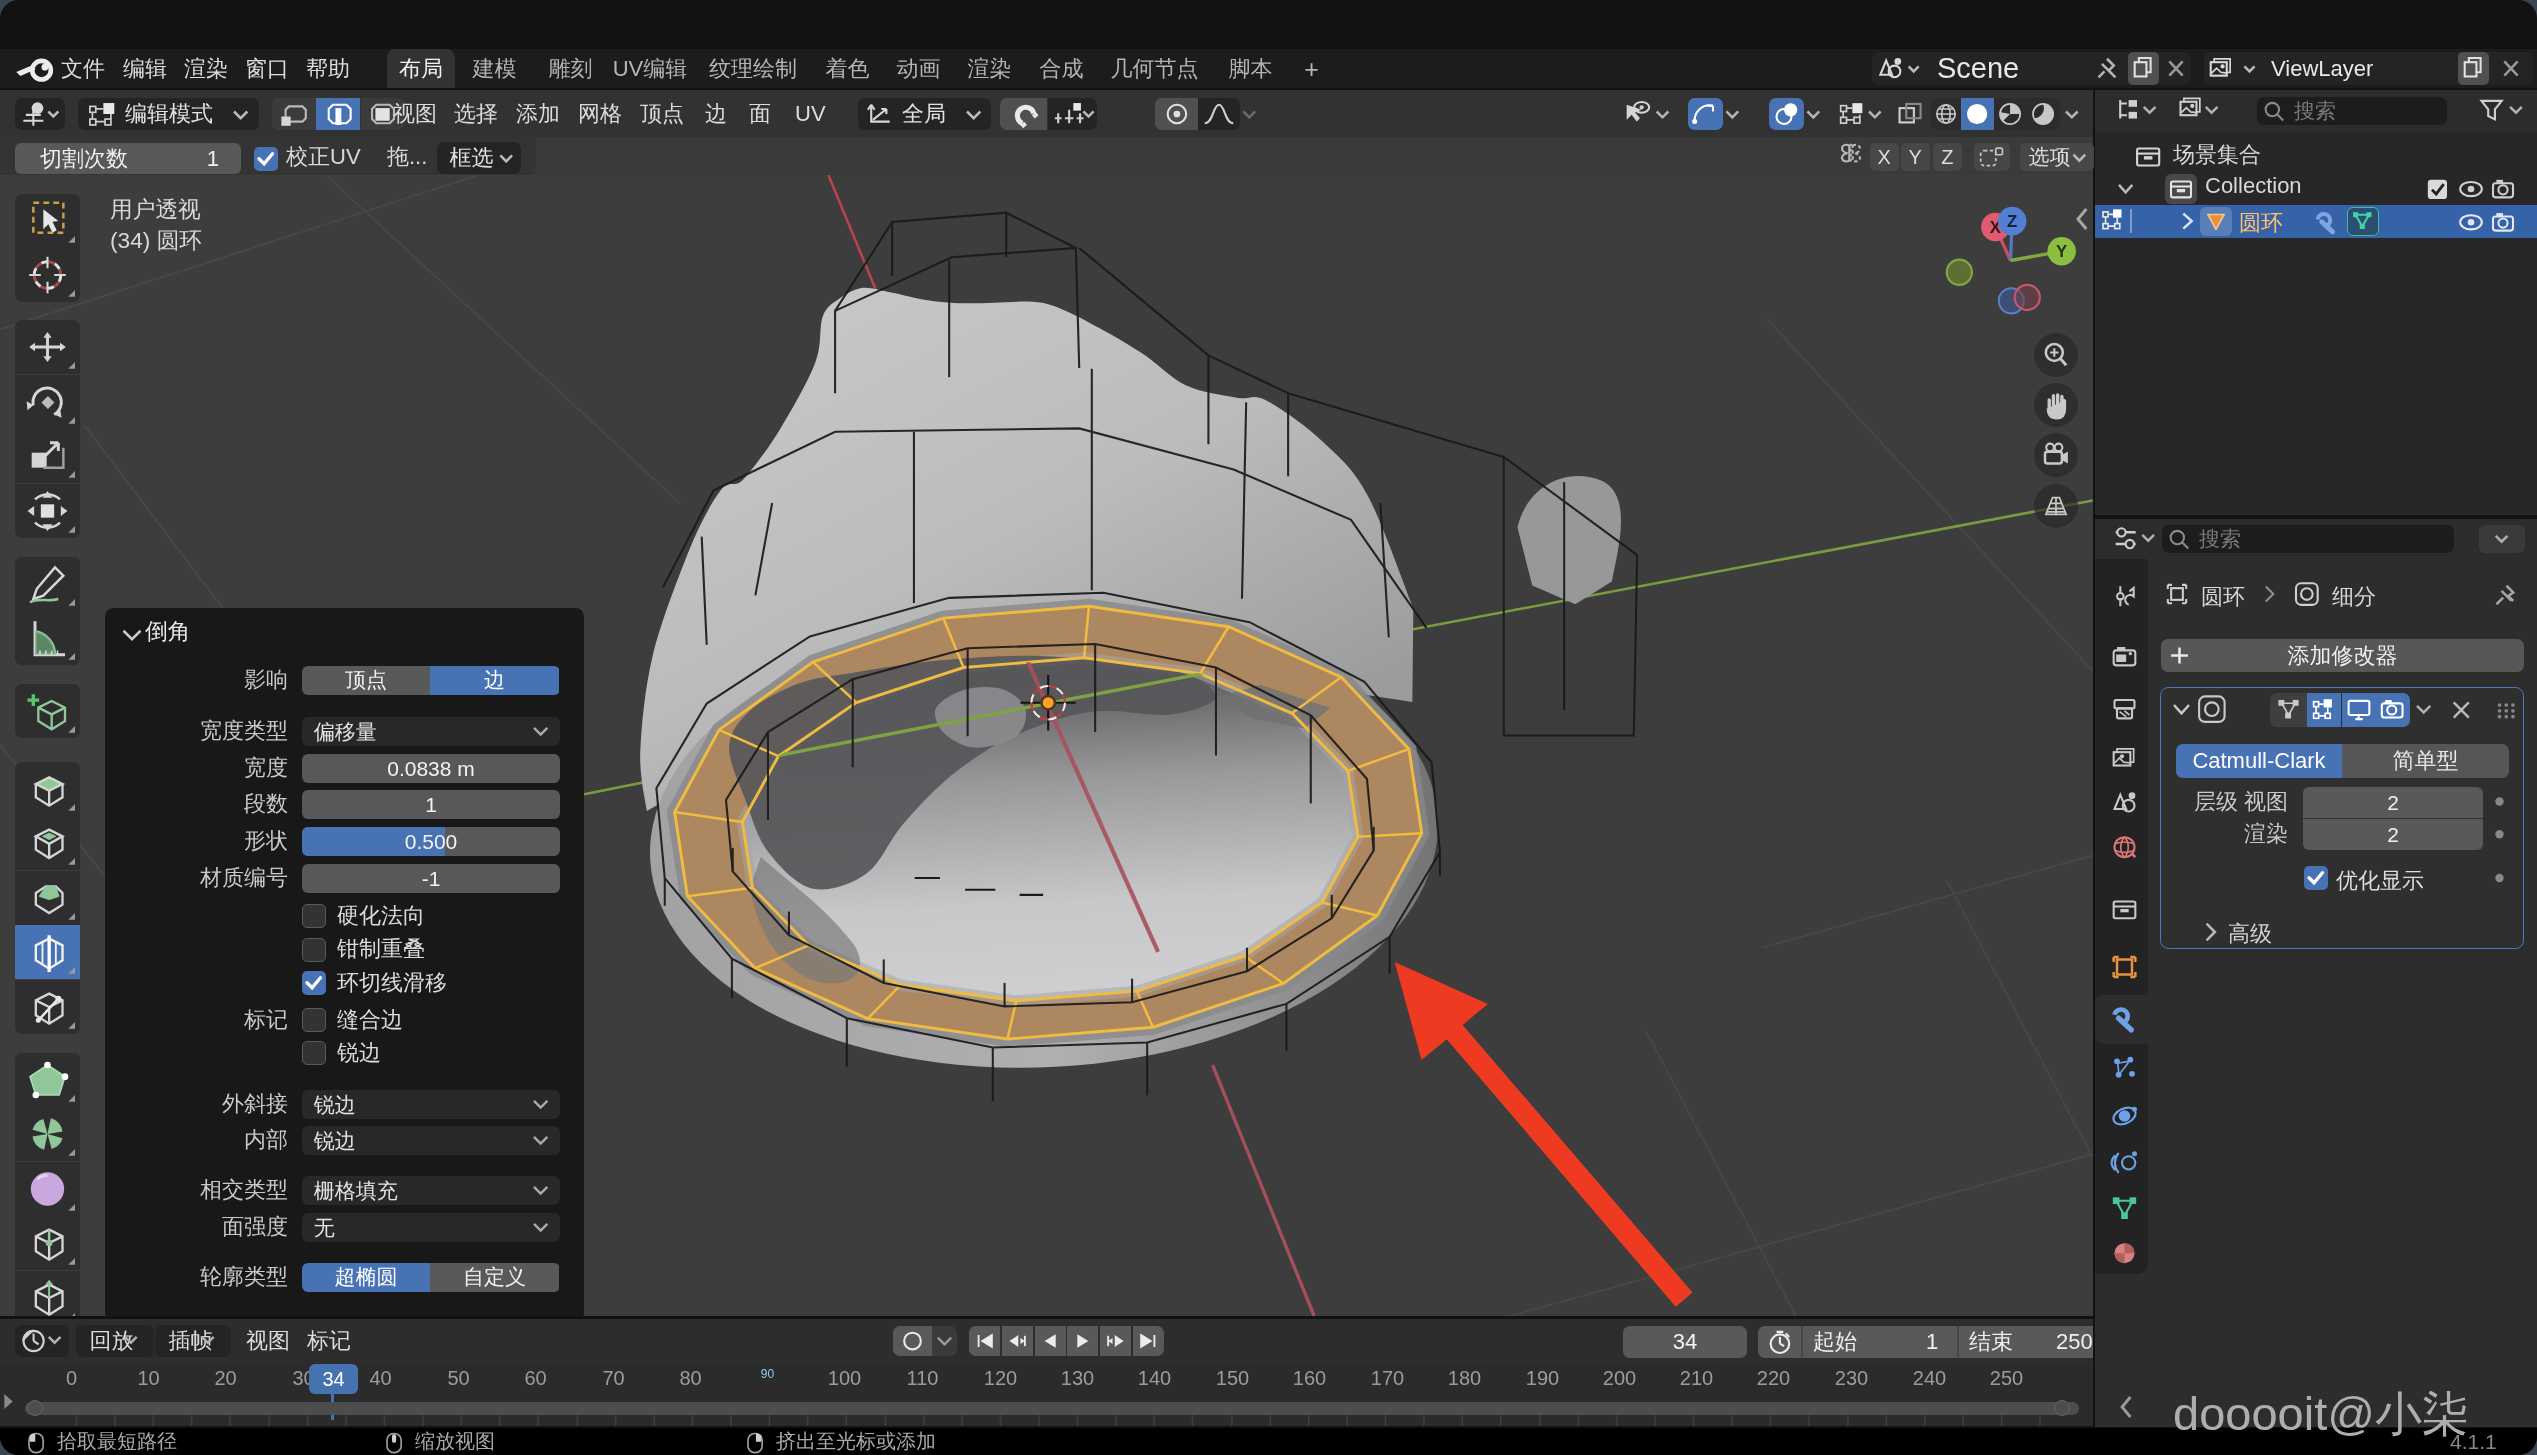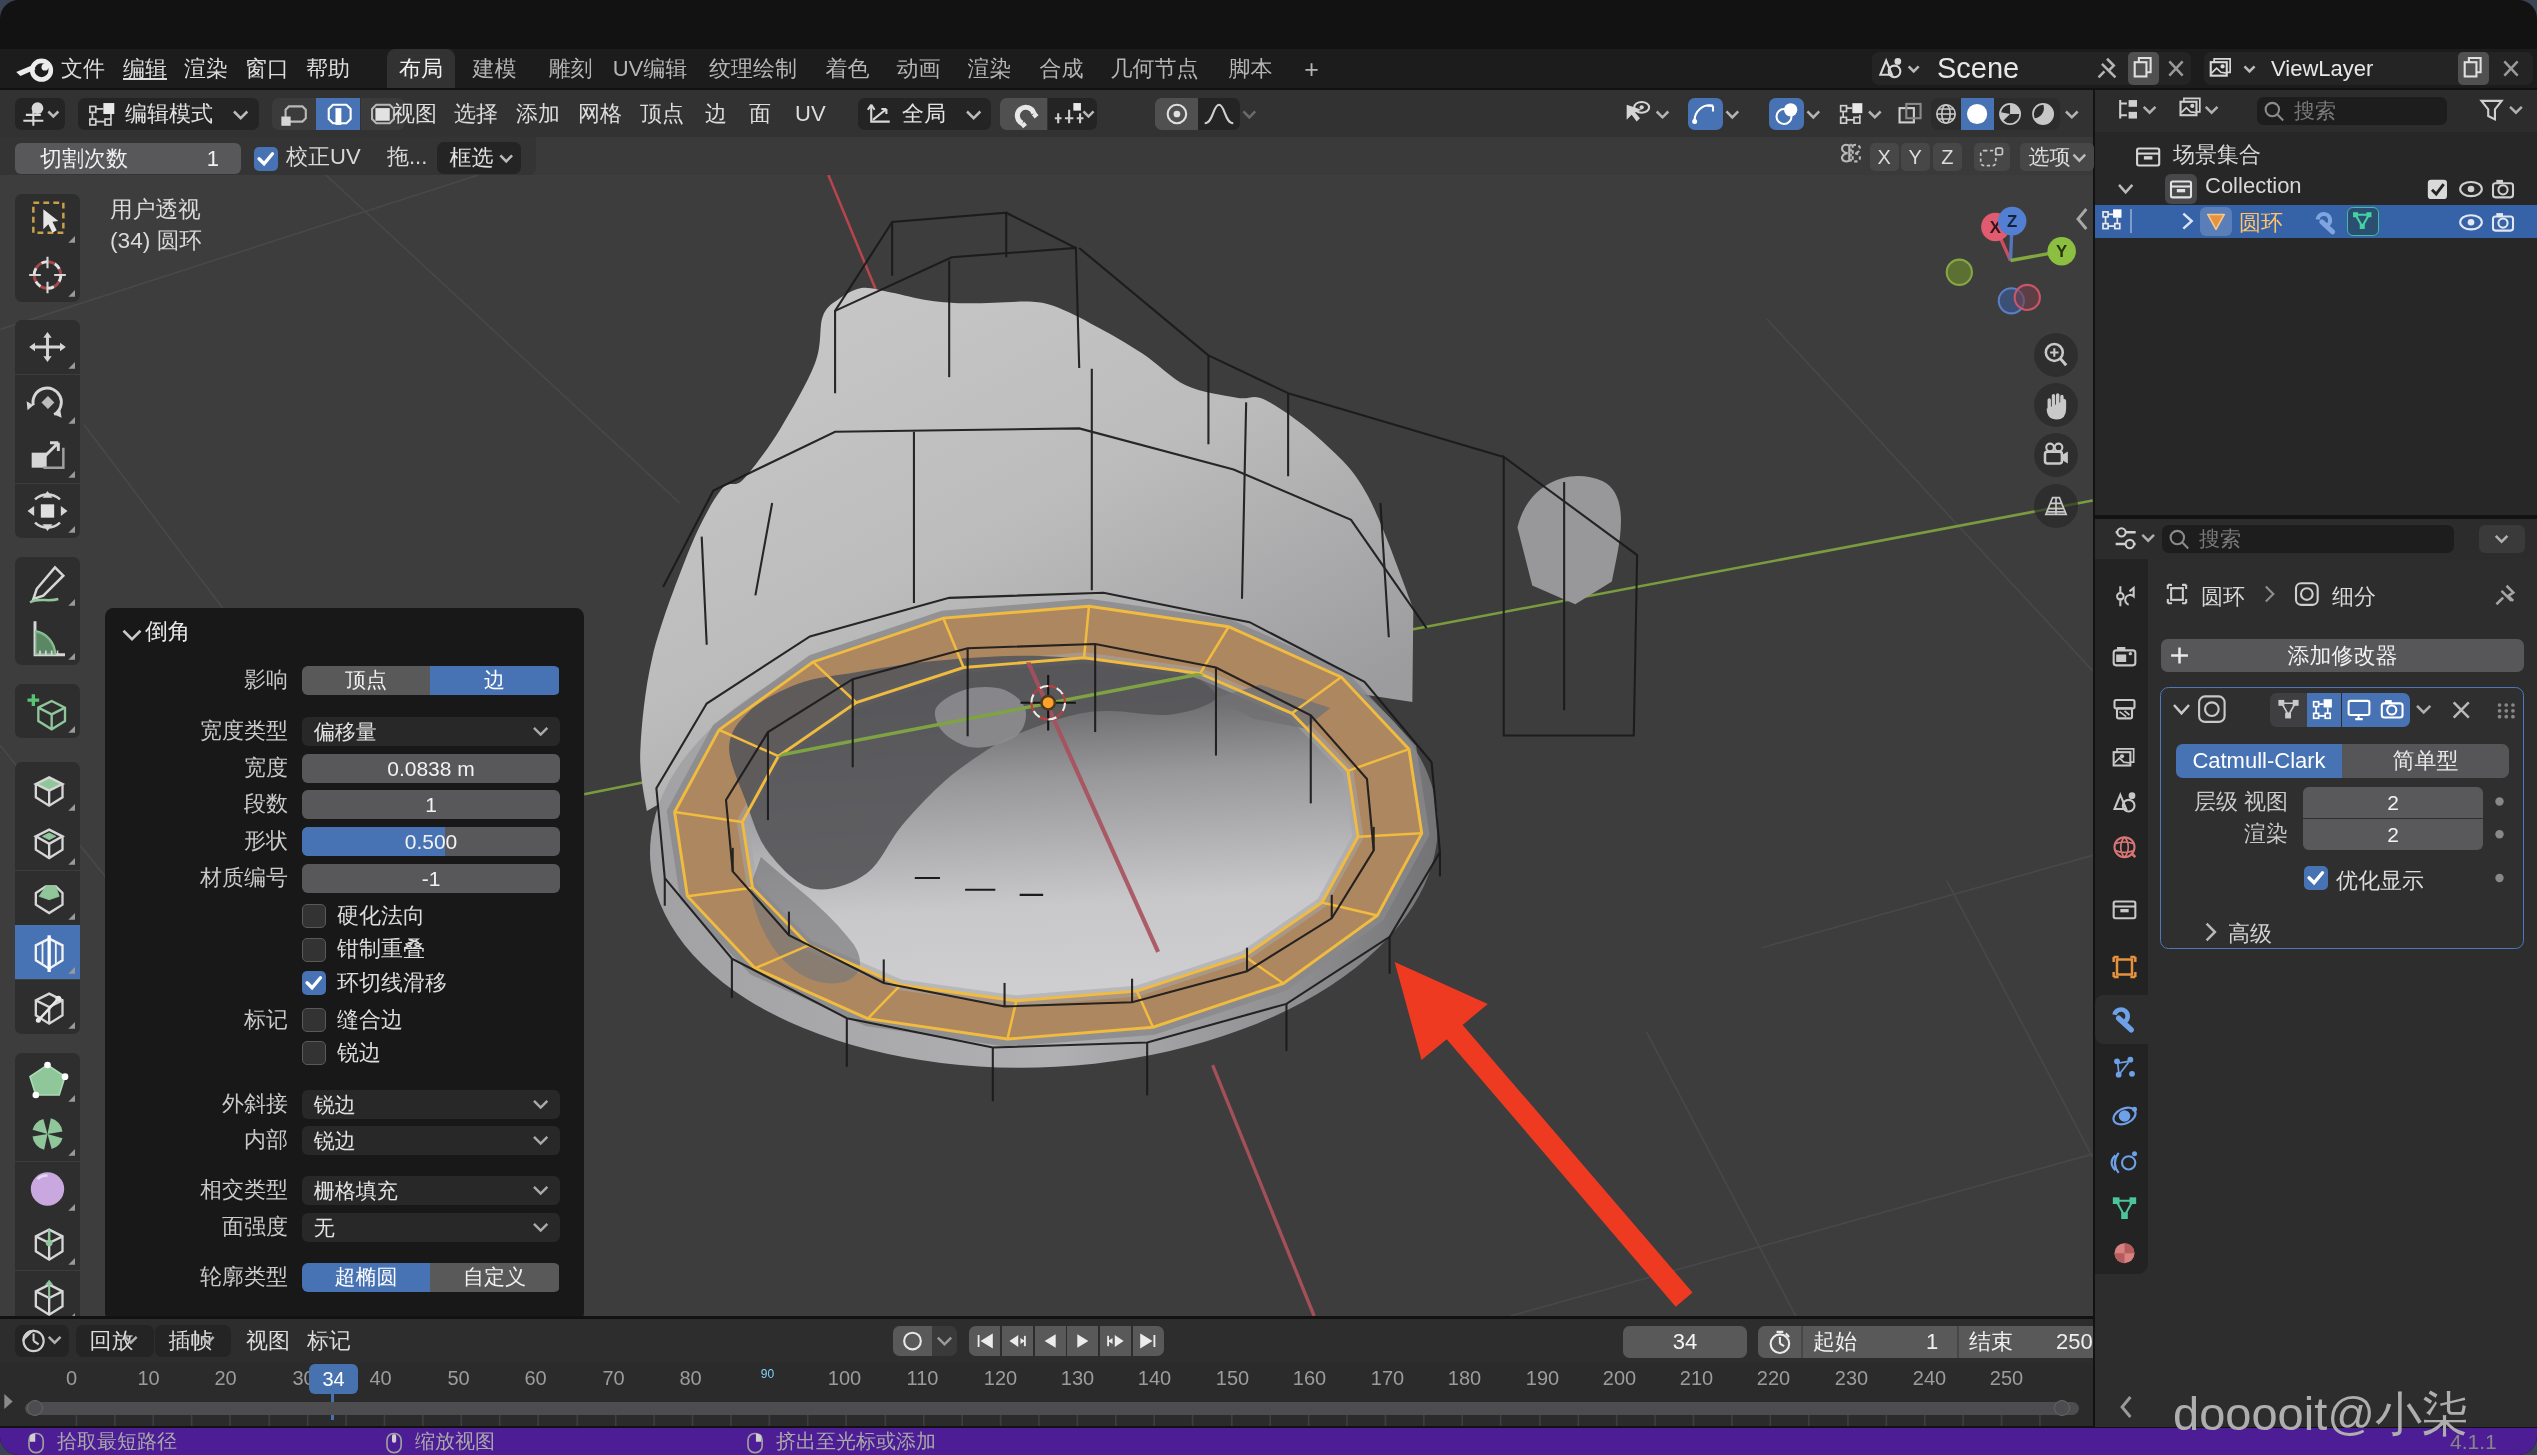--- a/index.html
+++ b/index.html
@@ -14,42 +14,42 @@
   .topbar { position:absolute; left:0; top:49px; width:2538px; height:39px; background:#1c1c1d; }
   .menu { position:absolute; top:0; height:39px; line-height:39px; color:#dcdcdc; font-size:22px; }
   .tab { position:absolute; top:0; height:39px; line-height:40px; color:#b5b5b5; font-size:22px; text-align:center; }
   .tabactive { background:#323233; color:#f1f1f1; border-radius:8.4px 8.4px 0 0; }
   .viewhead { position:absolute; left:0; top:90px; width:2093px; height:47px; background:#323233; }
   .toolset { position:absolute; left:0; top:137px; width:2093px; height:39px; background:#3a3a3b; }
   .viewport { position:absolute; left:0; top:175px; width:2093px; height:1141px; background:#3d3d3e; overflow:hidden; }
   .outliner { position:absolute; left:2095px; top:90px; width:442px; height:425px; background:#272728; overflow:hidden; }
   .props { position:absolute; left:2095px; top:519px; width:442px; height:908px; background:#2d2d2e; overflow:hidden; }
   .timeline { position:absolute; left:0; top:1319px; width:2093px; height:107px; background:#2b2b2c; overflow:hidden; }
-  .status { position:absolute; left:0; top:1428px; width:2538px; height:27px; background:#4c1d95; }
+  .status { position:absolute; left:0; top:1428px; width:2538px; height:27px; background:#000000; }
   .dkbtn { position:absolute; background:#242425; border-radius:6.7px; }
   .bluebtn { position:absolute; background:#4772b3; border-radius:6.7px; }
   .lbl { color:#d8d8d8; font-size:22px; }
   svg { position:absolute; left:0; top:0; }
   .watermark { position:absolute; left:2173px; top:1383px; width:386px; color:#aeaeaf;
     font-size:47px; letter-spacing:0px; }
 </style>
 </head>
 <body>
 <div class="win">
 
 
   <div class="topbar" id="topbar">
     <svg width="54" height="39" style="left:11.7px;top:0" viewBox="0 0 64 46">
 
       <circle cx="35" cy="25" r="11" fill="none" stroke="#ececec" stroke-width="5.5"></circle>
       <circle cx="39" cy="21.5" r="4" fill="#ececec"></circle>
       <path d="M5 27 L24 19 L28 24 L10 32 Z" fill="#ececec"></path>
     </svg>
     <div class="menu" style="left:61px;">文件</div>
-    <div class="menu" style="left:123px;text-decoration:underline;">编辑</div>
+    <div class="menu" style="left:123px;">编辑</div>
     <div class="menu" style="left:184px;">渲染</div>
     <div class="menu" style="left:245px;">窗口</div>
     <div class="menu" style="left:306px;">帮助</div>
     <div class="tab tabactive" style="left:387px; width:68px;">布局</div>
     <div class="tab" style="left:467px; width:55px;">建模</div>
     <div class="tab" style="left:543px; width:55px;">雕刻</div>
     <div class="tab" style="left:610px; width:80px;">UV编辑</div>
     <div class="tab" style="left:707px; width:92px;">纹理绘制</div>
     <div class="tab" style="left:820px; width:55px;">着色</div>
     <div class="tab" style="left:891px; width:55px;">动画</div>

